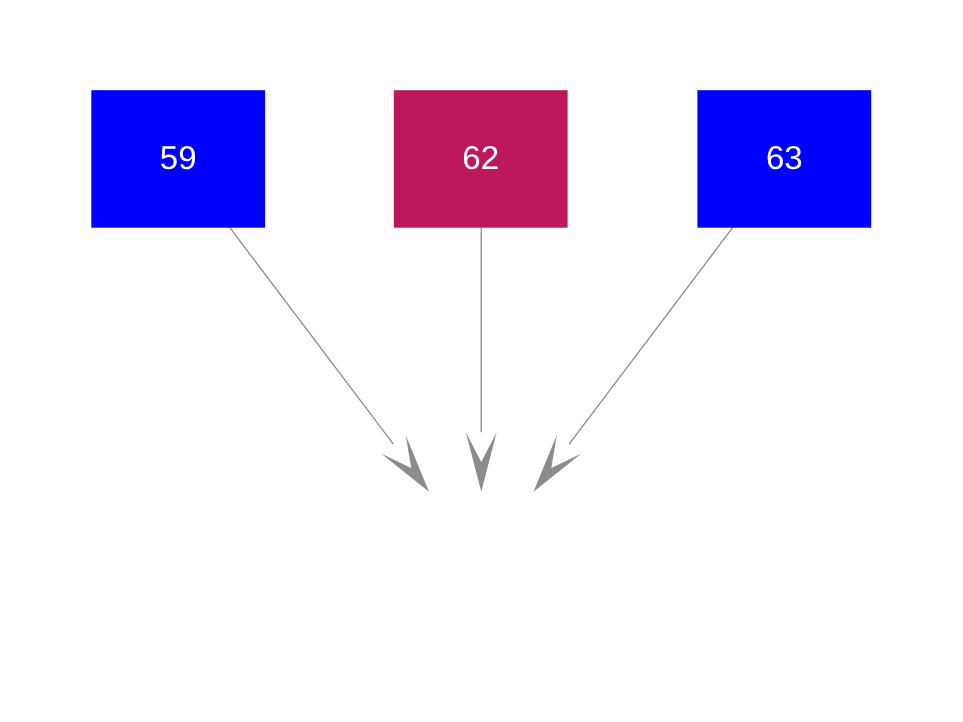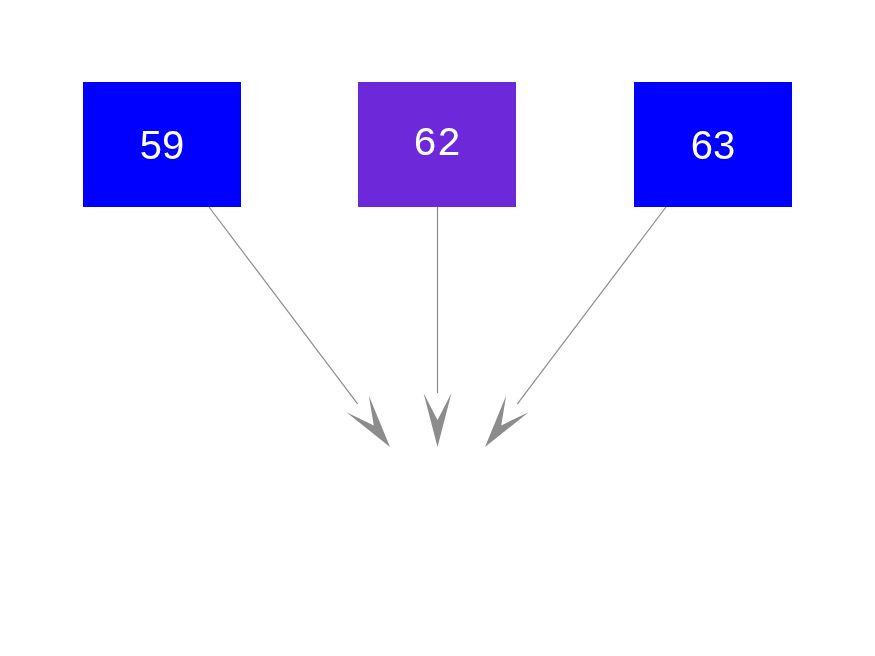--- a/index.html
+++ b/index.html
@@ -22,21 +22,21 @@
     width: 875px;
     height: 656px;
     pointer-events: none;
   }
   .node {
     position: absolute;
     display: flex;
     align-items: center;
     justify-content: center;
     color: #ffffff;
-    font-size: 40px;
+    font-size: 30px;
     line-height: 1;
     user-select: none;
     cursor: default;
   }
   .node-59  { left: 83px;  top: 82px;  width: 158px; height: 125px; }
   .node-62  { left: 358px; top: 82px;  width: 158px; height: 125px; }
   .node-63  { left: 634px; top: 82px;  width: 158px; height: 125px; }
   .node-255 { left: 332px; top: 449px; width: 211px; height: 126px; }
 </style>
 </head>
@@ -53,21 +53,21 @@
     <polygon points="0,0 14,-54 0,-27 -14,-54" transform="translate(437.5,447)" fill="#8c8c8c"></polygon>
 
     <line x1="666" y1="207" x2="517.4" y2="403.8" stroke-width="1.2" stroke="#8c8c8c"></line>
     <polygon points="0,0 14,-54 0,-27 -14,-54" transform="translate(485,447) rotate(36.87)" fill="#8c8c8c"></polygon>
   </svg>
 
   <div class="node node-59" style="background-color: rgb(0, 0, 255);">
     <span>59</span>
   </div>
 
-  <div class="node node-62" style="background-color: #6d28d9; font-family: Liberation Mono, monospace;">
+  <div class="node node-62" style="background-color: #be185d;">
     <span>62</span>
   </div>
 
   <div class="node node-63" style="background-color: rgb(0, 0, 255);">
     <span>63</span>
   </div>
 
 
 </div>
 

